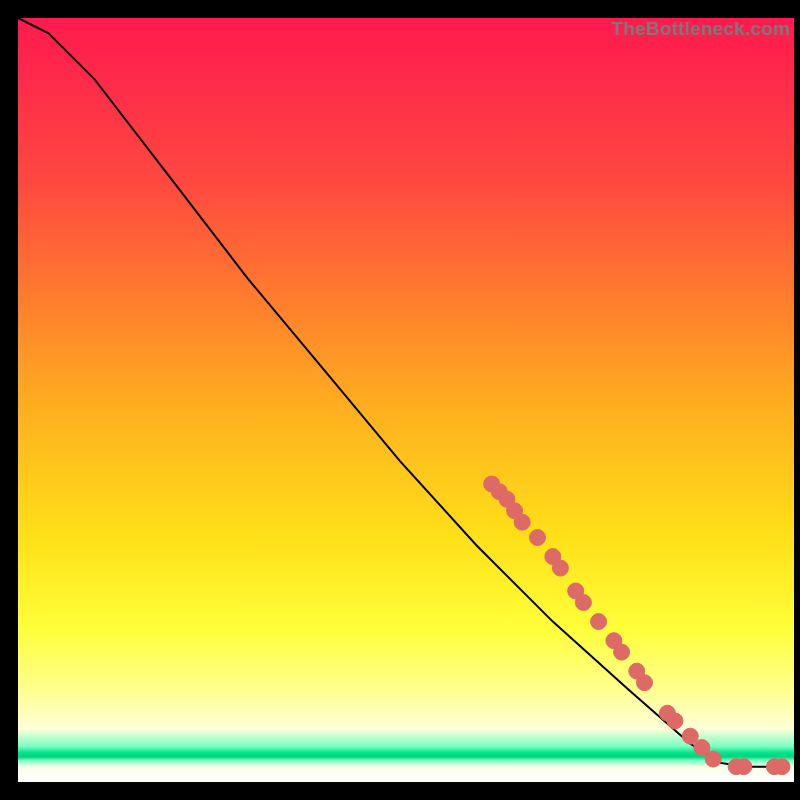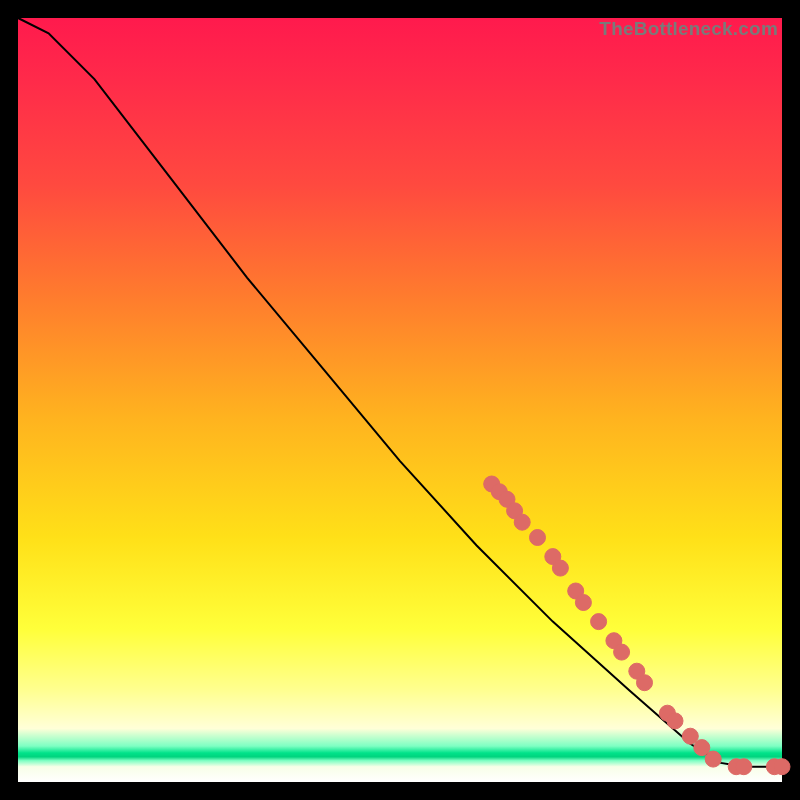--- a/index.html
+++ b/index.html
@@ -35,20 +35,21 @@
       #ffff3a 80%,
       #ffff90 88%,
       #ffffd8 93%,
       #7dffc3 95.3%,
       #00e38a 96.2%,
       #00d47e 96.7%,
       #7dffc3 97.2%,
       #f8ffe8 98%,
       #ffffff 100%
     );
+    padding-left: 12px;
   }
   .attribution {
     position: absolute;
     top: 0px;
     right: 4px;
     font-size: 19px;
     font-weight: 600;
     color: #7a7a7a;
     letter-spacing: 0.2px;
     user-select: none;

